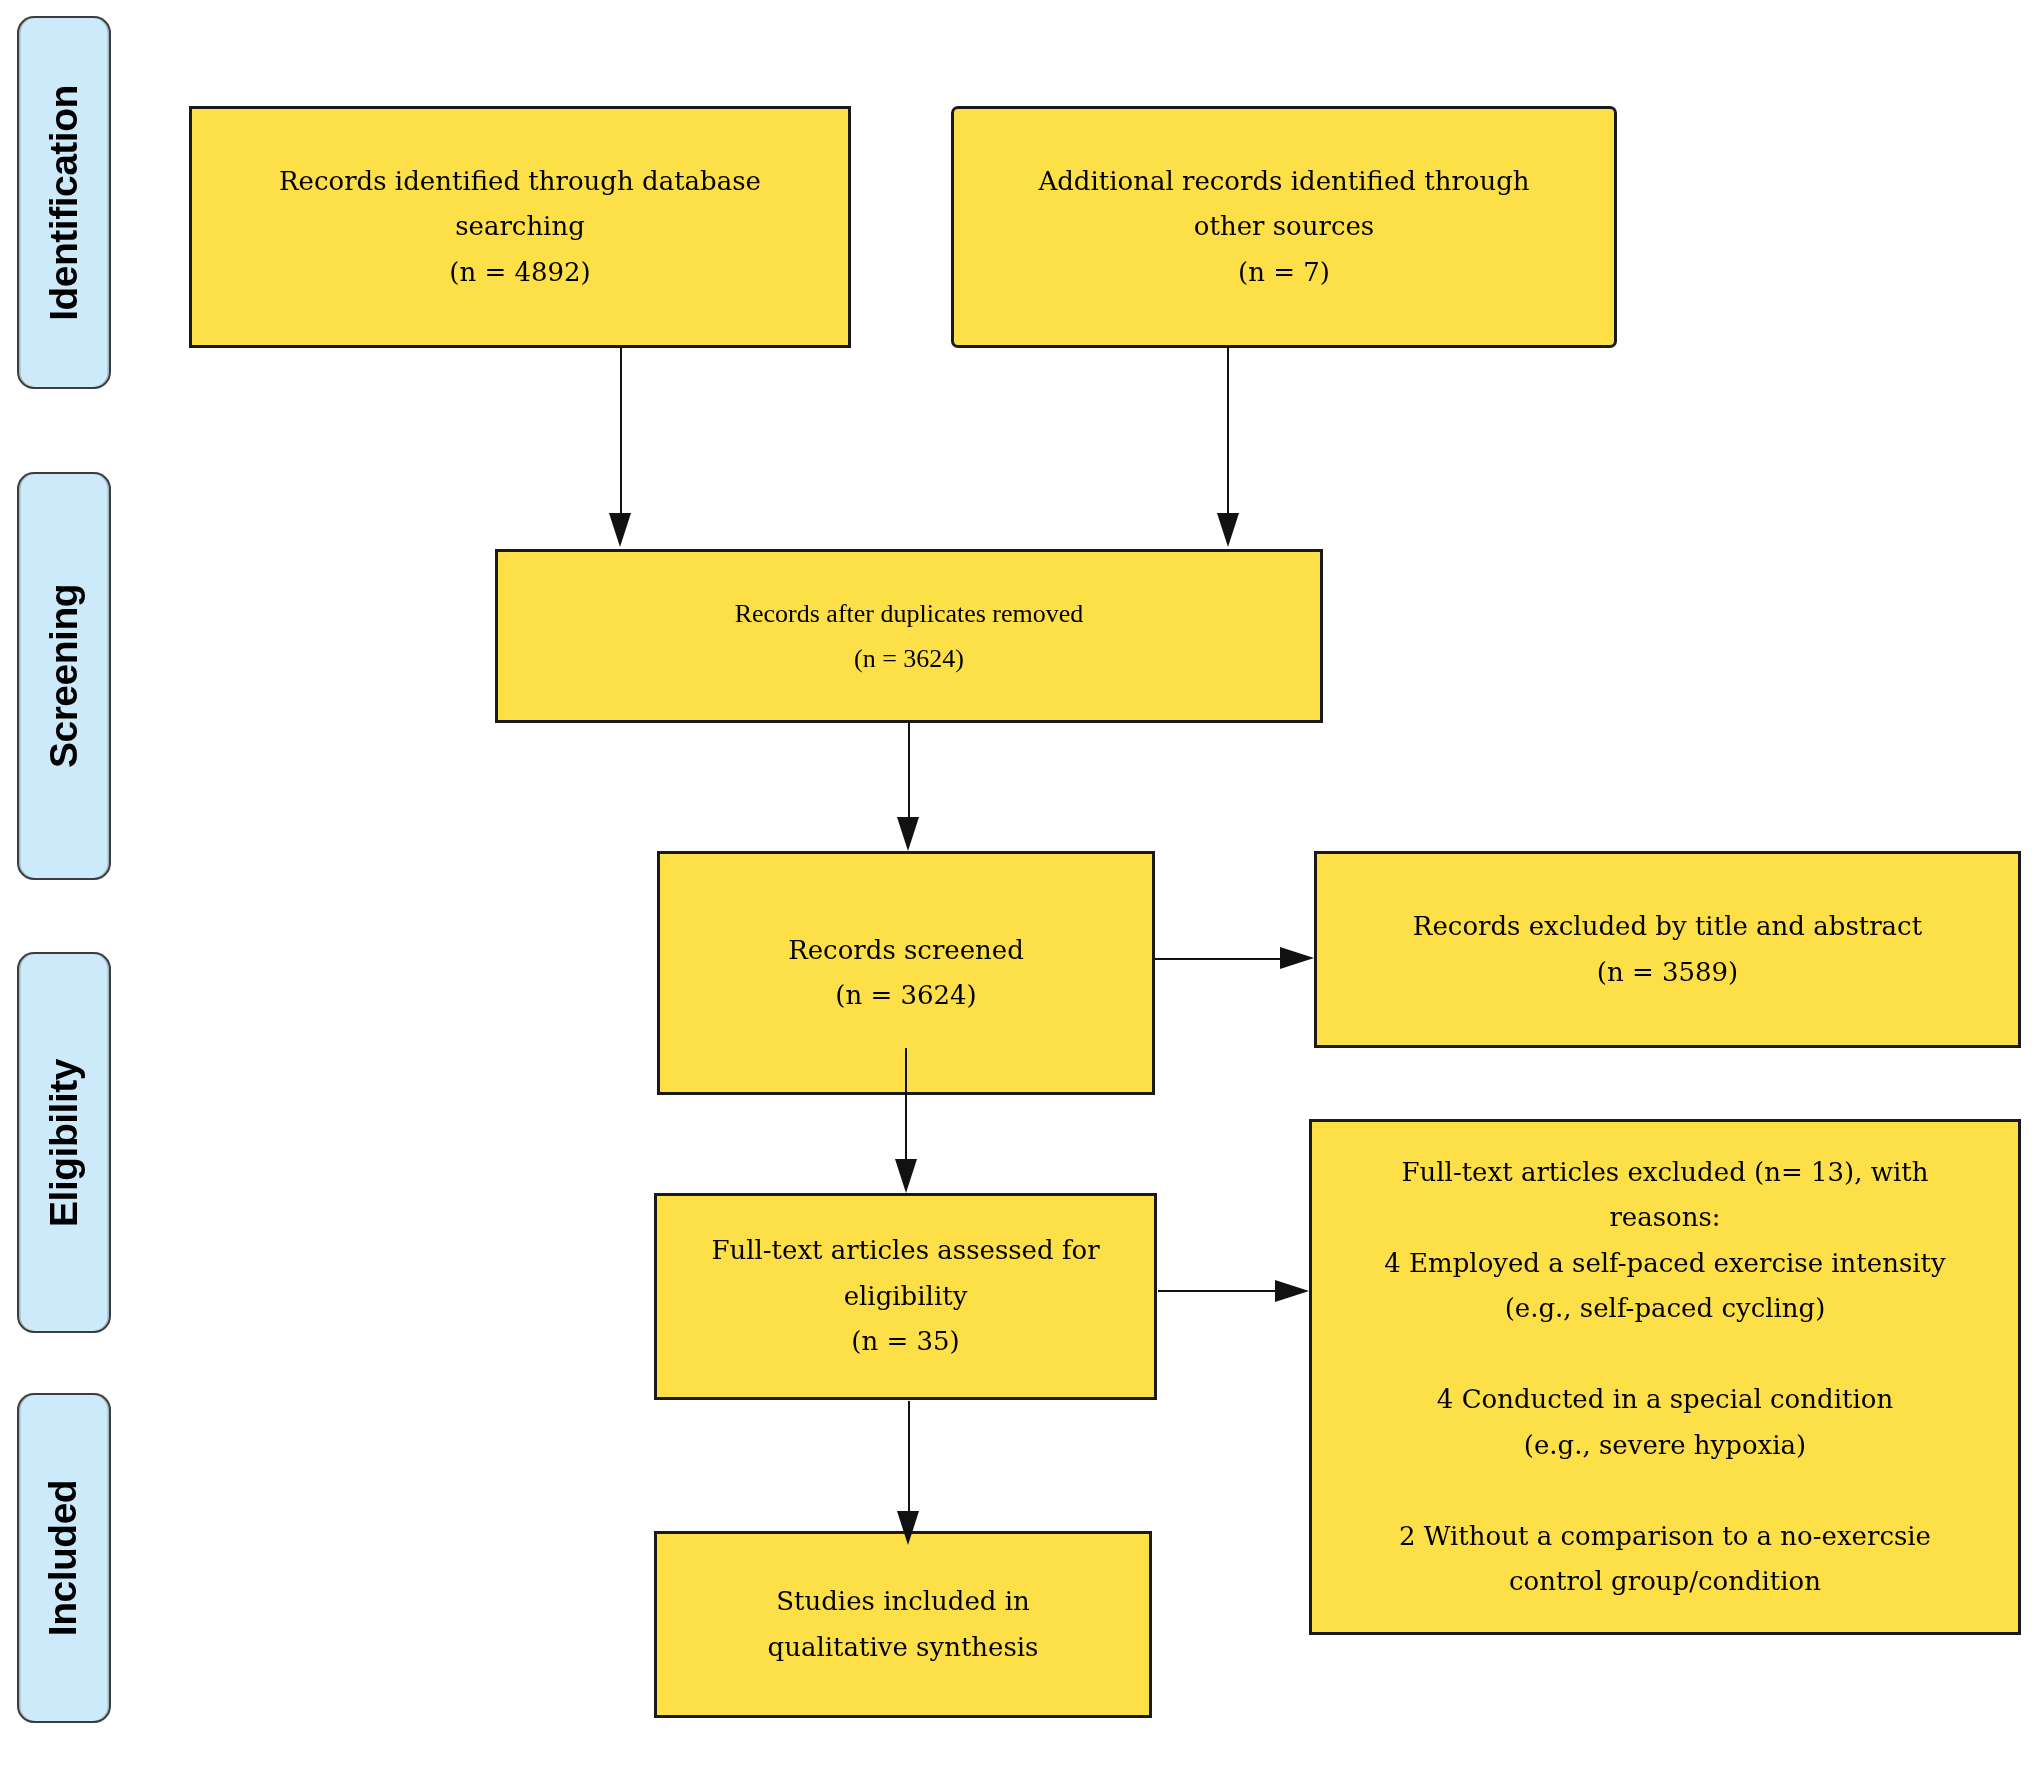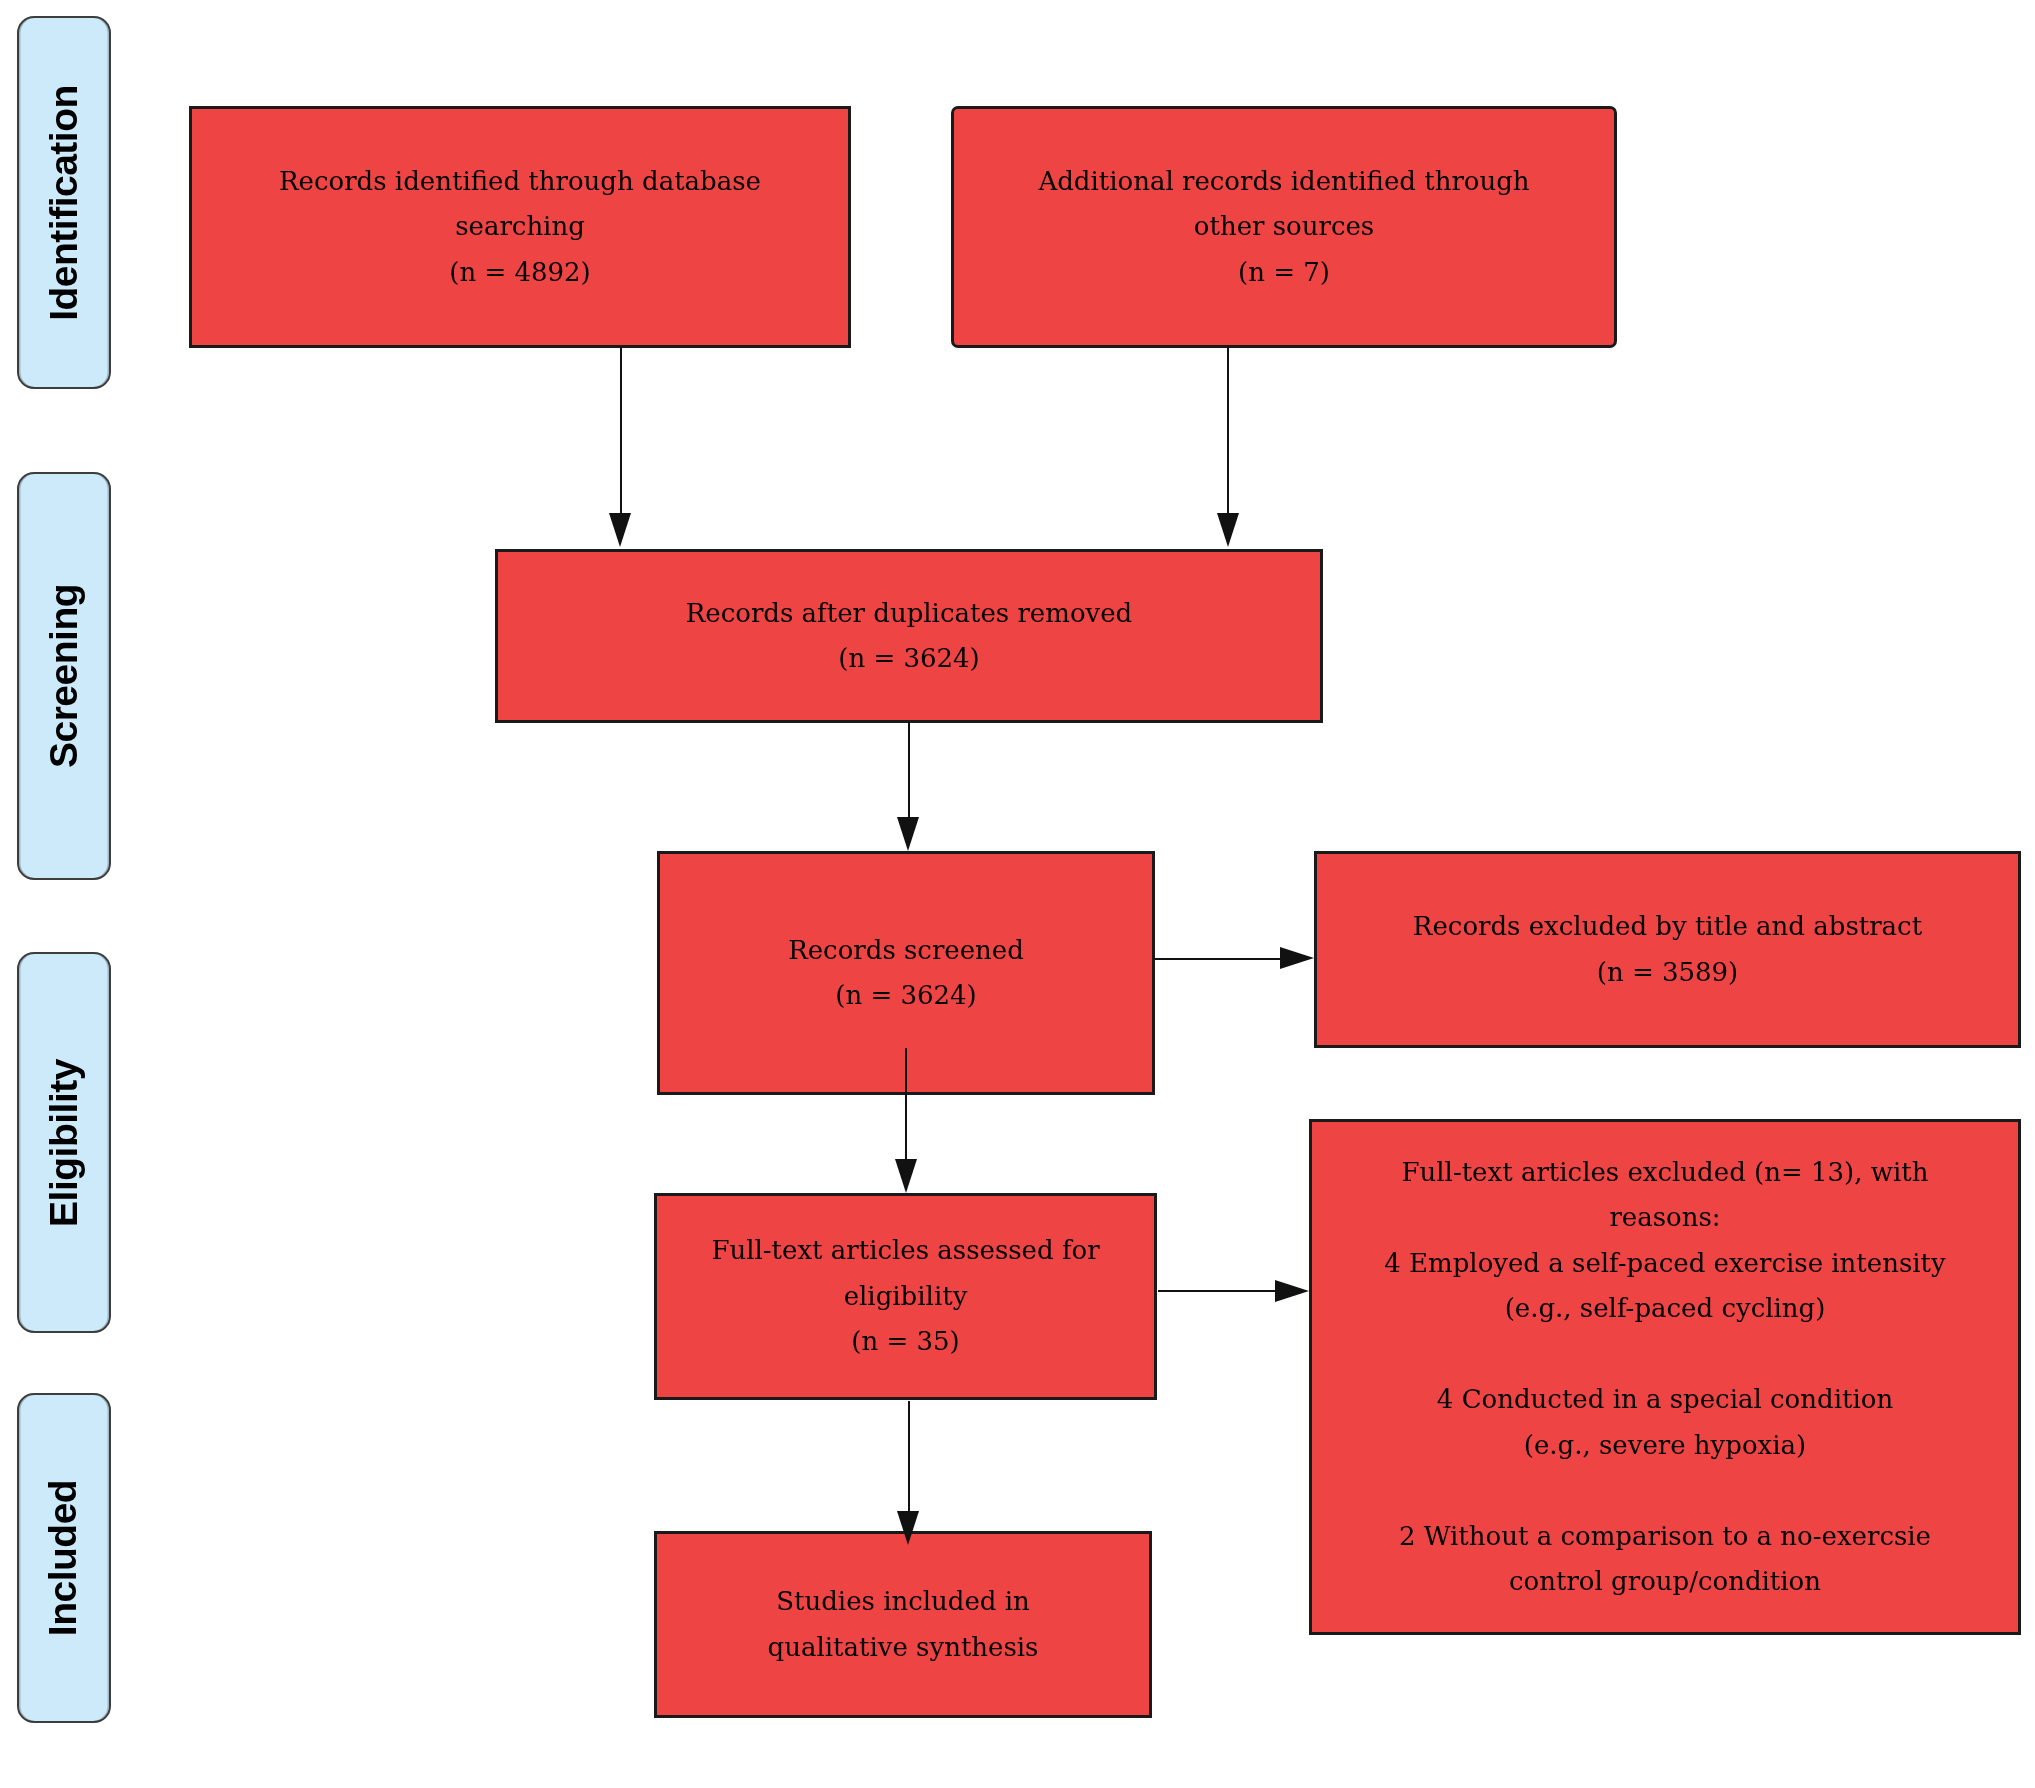--- a/index.html
+++ b/index.html
@@ -37,21 +37,21 @@
     font-family: "Liberation Sans", "DejaVu Sans", sans-serif;
     font-weight: bold;
     font-size: 39px;
     letter-spacing: -0.5px;
     color: #000000;
   }
 
   
   .fbox {
     position: absolute;
-    background: #ef4444;
+    background: #fde047;
     border: 3px solid #1a1a1a;
     box-sizing: border-box;
     display: flex;
     flex-direction: column;
     align-items: center;
     justify-content: center;
     text-align: center;
     font-size: 26px;
     line-height: 1.75;
   }
@@ -106,21 +106,21 @@
       <span class="tline">searching</span>
       <span class="tline">(n = 4892)</span>
     </div>
 
   <div class="fbox" style="left:951px; top:106px; width:666px; height:242px; padding:0 40px;border-radius:7px;">
       <span class="tline">Additional records identified through</span>
       <span class="tline">other sources</span>
       <span class="tline">(n = 7)</span>
     </div>
 
-  <div class="fbox" style="left:495px; top:549px; width:828px; height:174px; padding:0 74px;">
+  <div class="fbox" style="left:495px; top:549px; width:828px; height:174px; padding:0 74px;font-family:Liberation Serif, serif;">
       <span class="tline">Records after duplicates removed</span>
       <span class="tline">(n = 3624)</span>
     </div>
 
   <div class="fbox" style="left:657px; top:851px; width:498px; height:244px; padding:0 30px;">
       <span class="tline">Records screened</span>
       <span class="tline">(n = 3624)</span>
     </div>
 
   <div class="fbox" style="left:1314px; top:851px; width:707px; height:197px; padding:0 20px;">

